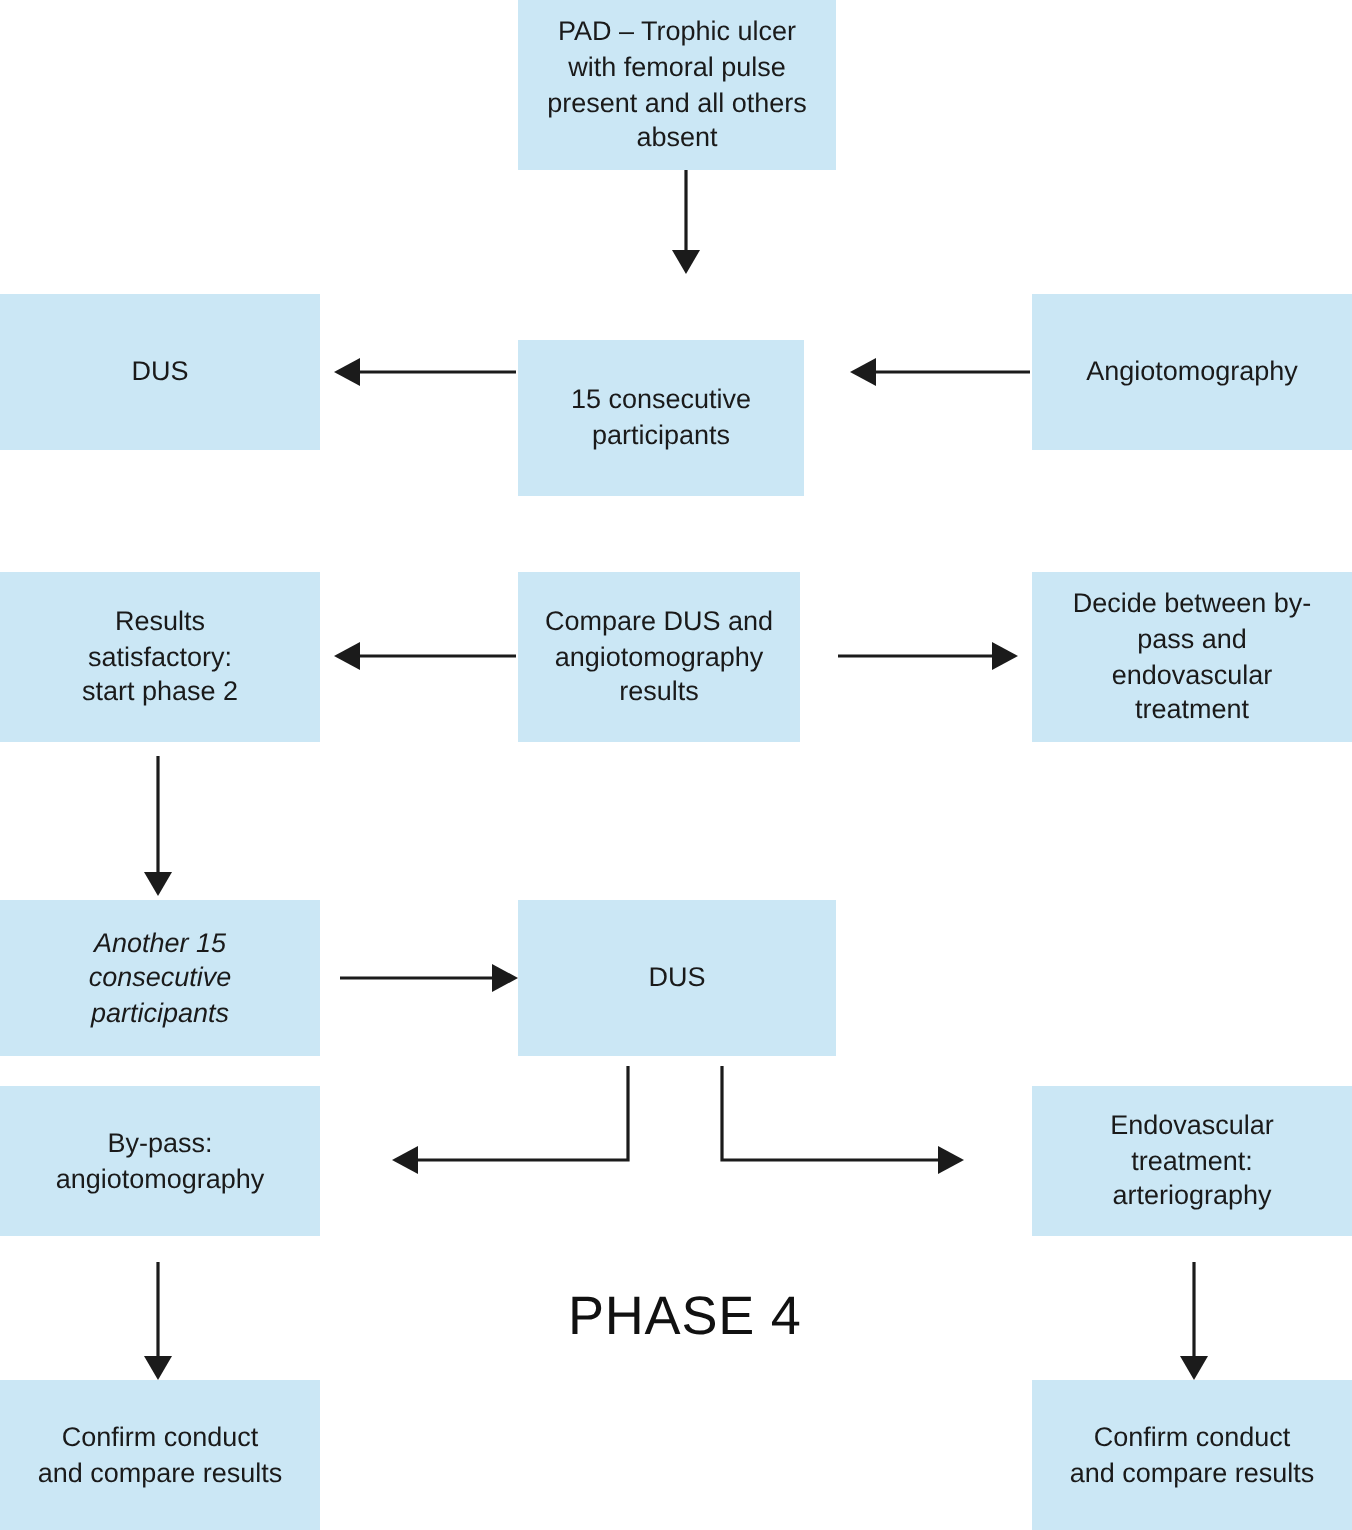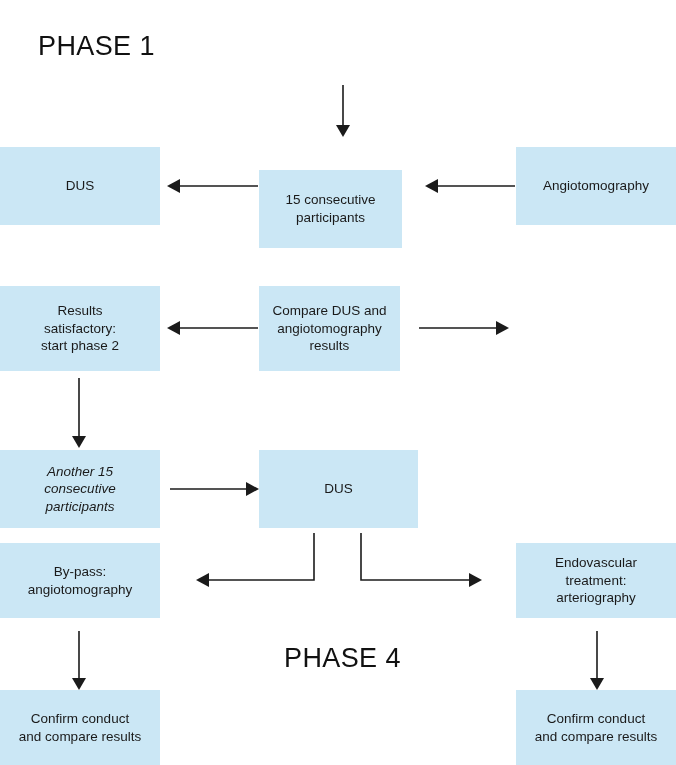--- a/index.html
+++ b/index.html
@@ -56,21 +56,20 @@
   }
   .edge-head {
     fill: #1b1b1b;
   }
 </style>
 </head>
 <body>
 
 <div id="canvas">
 
-  <div class="phase-label" style="left:38px; top:33px;">PHASE 1</div>
 
   <div class="phase-label" style="left:284px; top:645px;">PHASE 4</div>
 
   <svg class="edge-svg" viewBox="0 0 676 765">
 
     <g>
       <path class="edge-path" d="M343,85 L343,126"></path>
       <path class="edge-head" d="M336,125 L350,125 L343,137 Z"></path>
     </g>
 
@@ -119,36 +118,44 @@
       <path class="edge-head" d="M72,678 L86,678 L79,690 Z"></path>
     </g>
 
     <g>
       <path class="edge-path" d="M597,631 L597,679"></path>
       <path class="edge-head" d="M590,678 L604,678 L597,690 Z"></path>
     </g>
 
   </svg>
 
+  <div class="node" style="left:259px; top:0px; width:159px; height:85px;">PAD – Trophic ulcer
+with femoral pulse
+present and all others
+absent</div>
 
   <div class="node" style="left:0px; top:147px; width:160px; height:78px;">DUS</div>
 
   <div class="node" style="left:259px; top:147px; width:143px; height:78px;margin-top:23px;">15 consecutive
 participants</div>
 
   <div class="node" style="left:516px; top:147px; width:160px; height:78px;">Angiotomography</div>
 
   <div class="node" style="left:0px; top:286px; width:160px; height:85px;">Results
 satisfactory:
 start phase 2</div>
 
   <div class="node" style="left:259px; top:286px; width:141px; height:85px;">Compare DUS and
 angiotomography
 results</div>
 
+  <div class="node" style="left:516px; top:286px; width:160px; height:85px;">Decide between by-
+pass and
+endovascular
+treatment</div>
 
   <div class="node" style="left:0px; top:450px; width:160px; height:78px;font-style:italic;">Another 15
 consecutive
 participants</div>
 
   <div class="node" style="left:259px; top:450px; width:159px; height:78px;">DUS</div>
 
   <div class="node" style="left:0px; top:543px; width:160px; height:75px;">By-pass:
 angiotomography</div>
 

